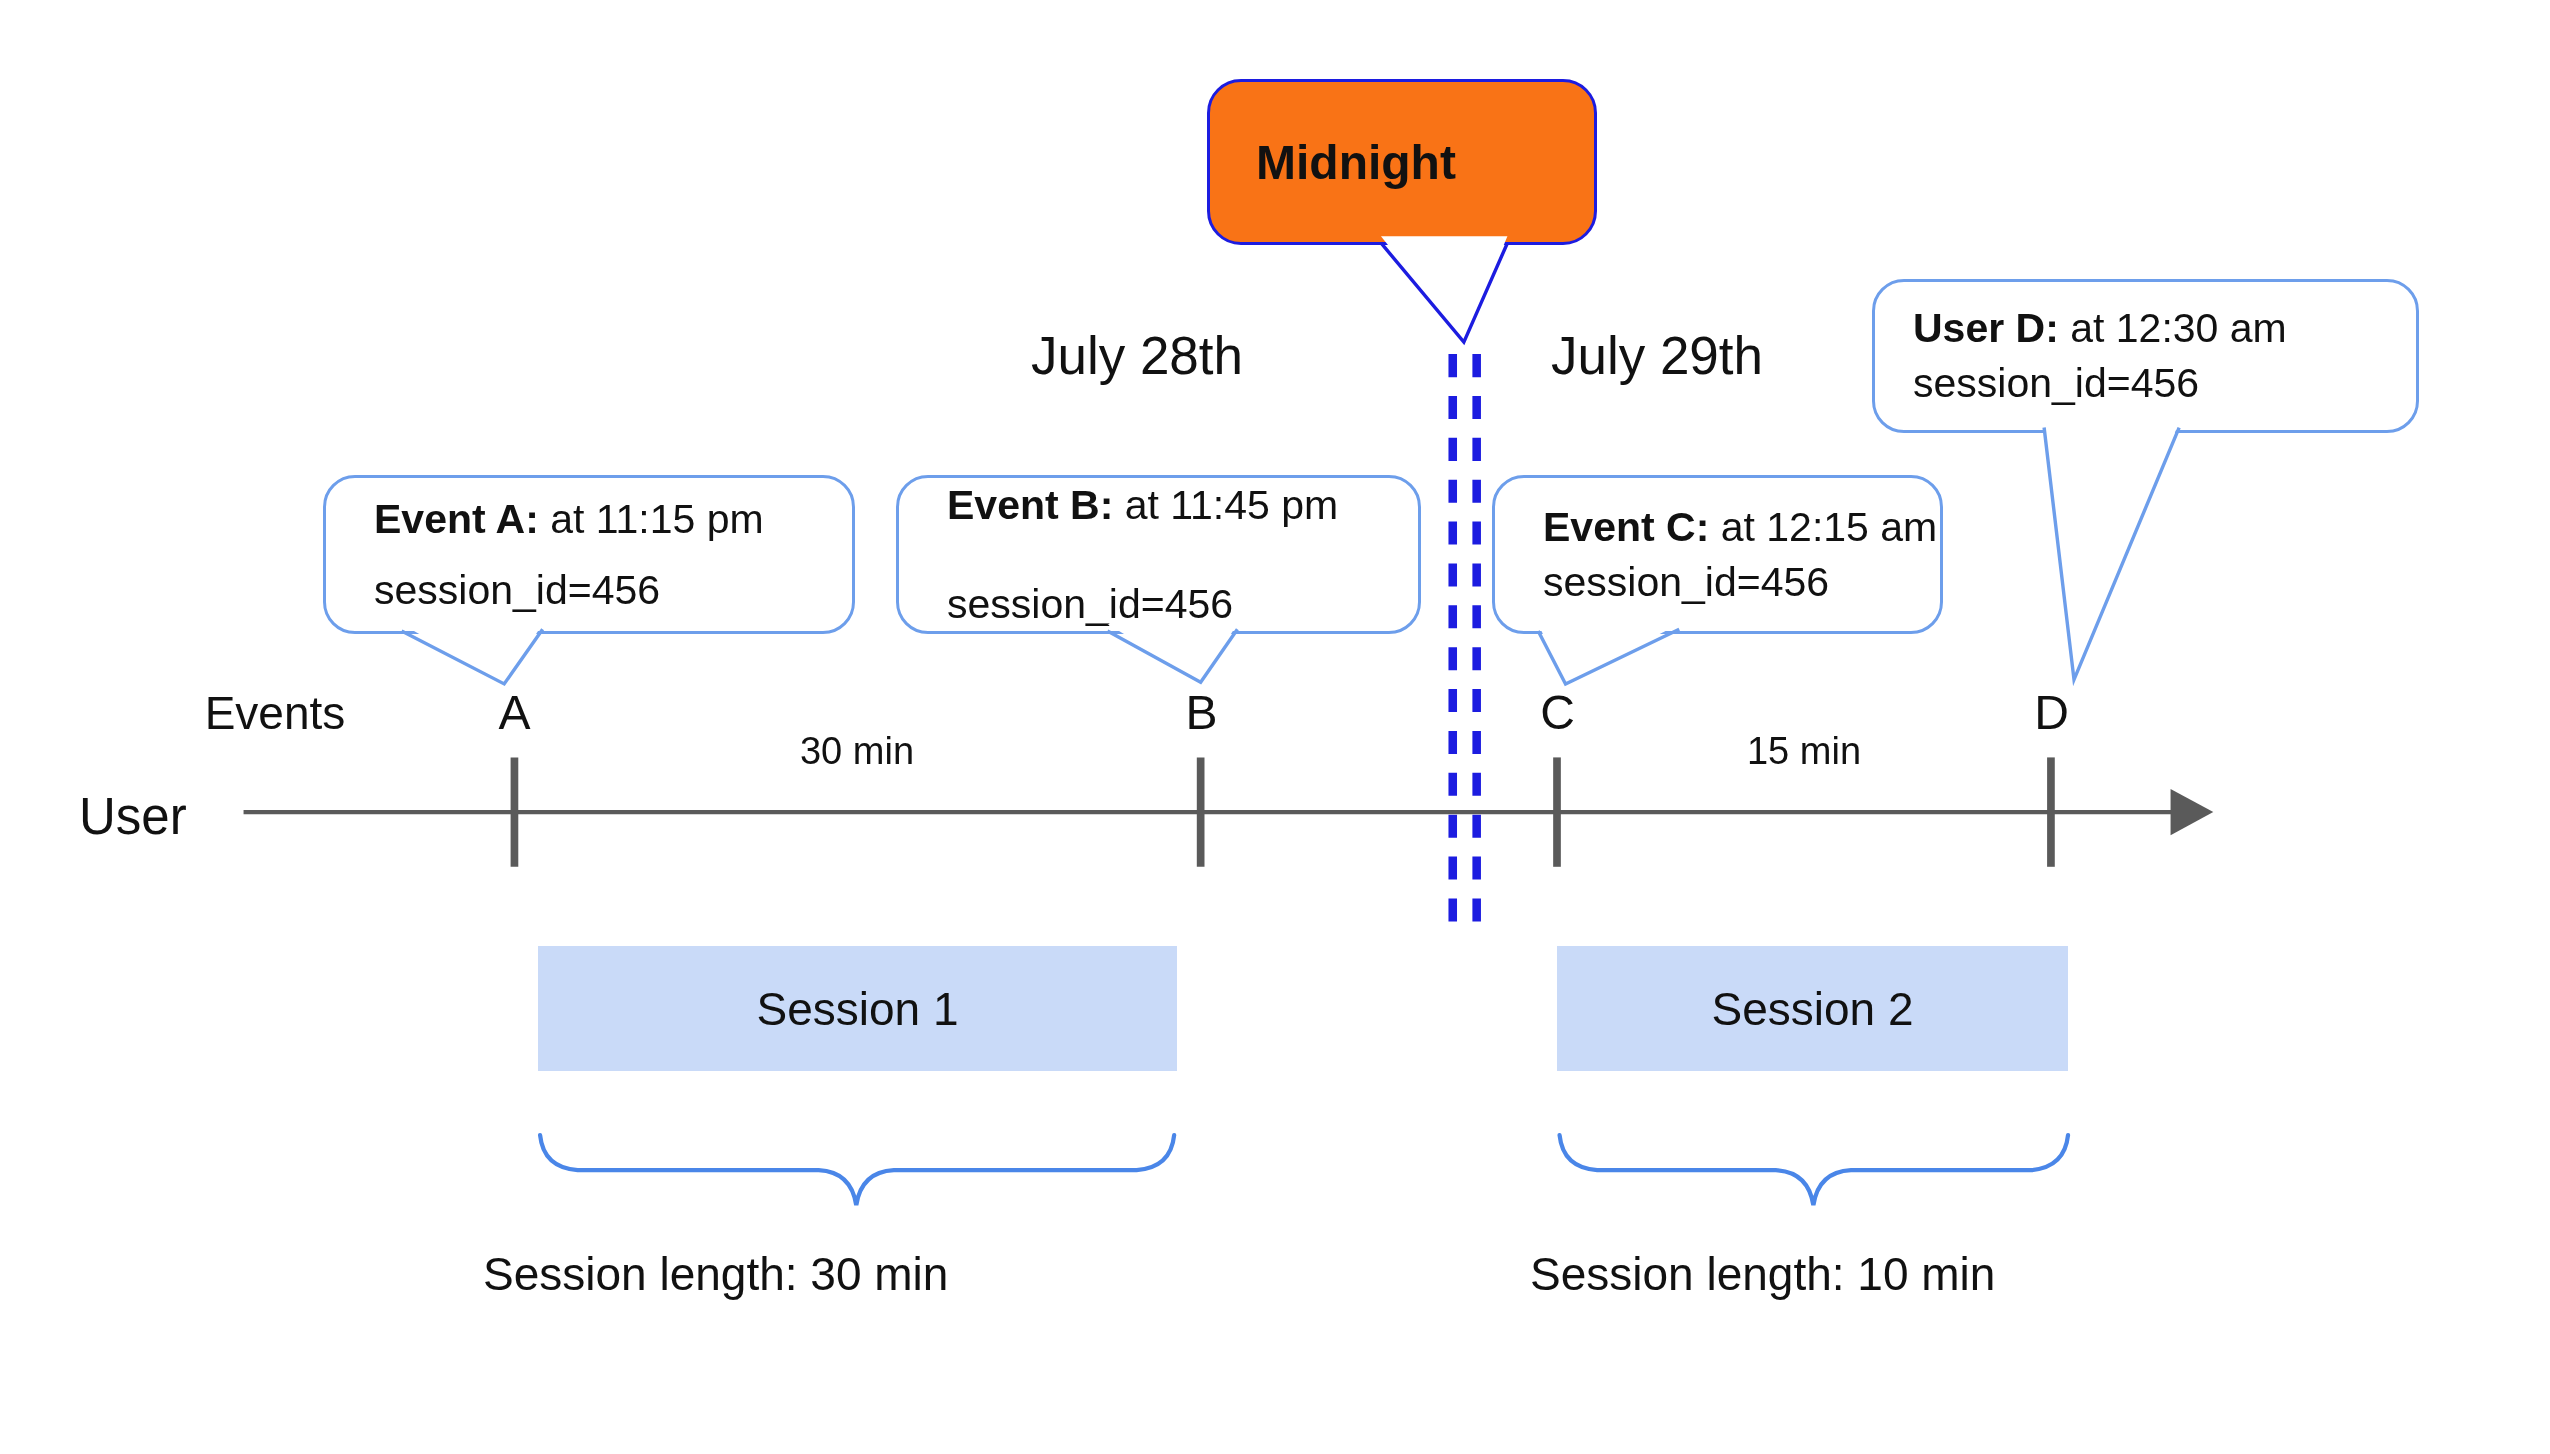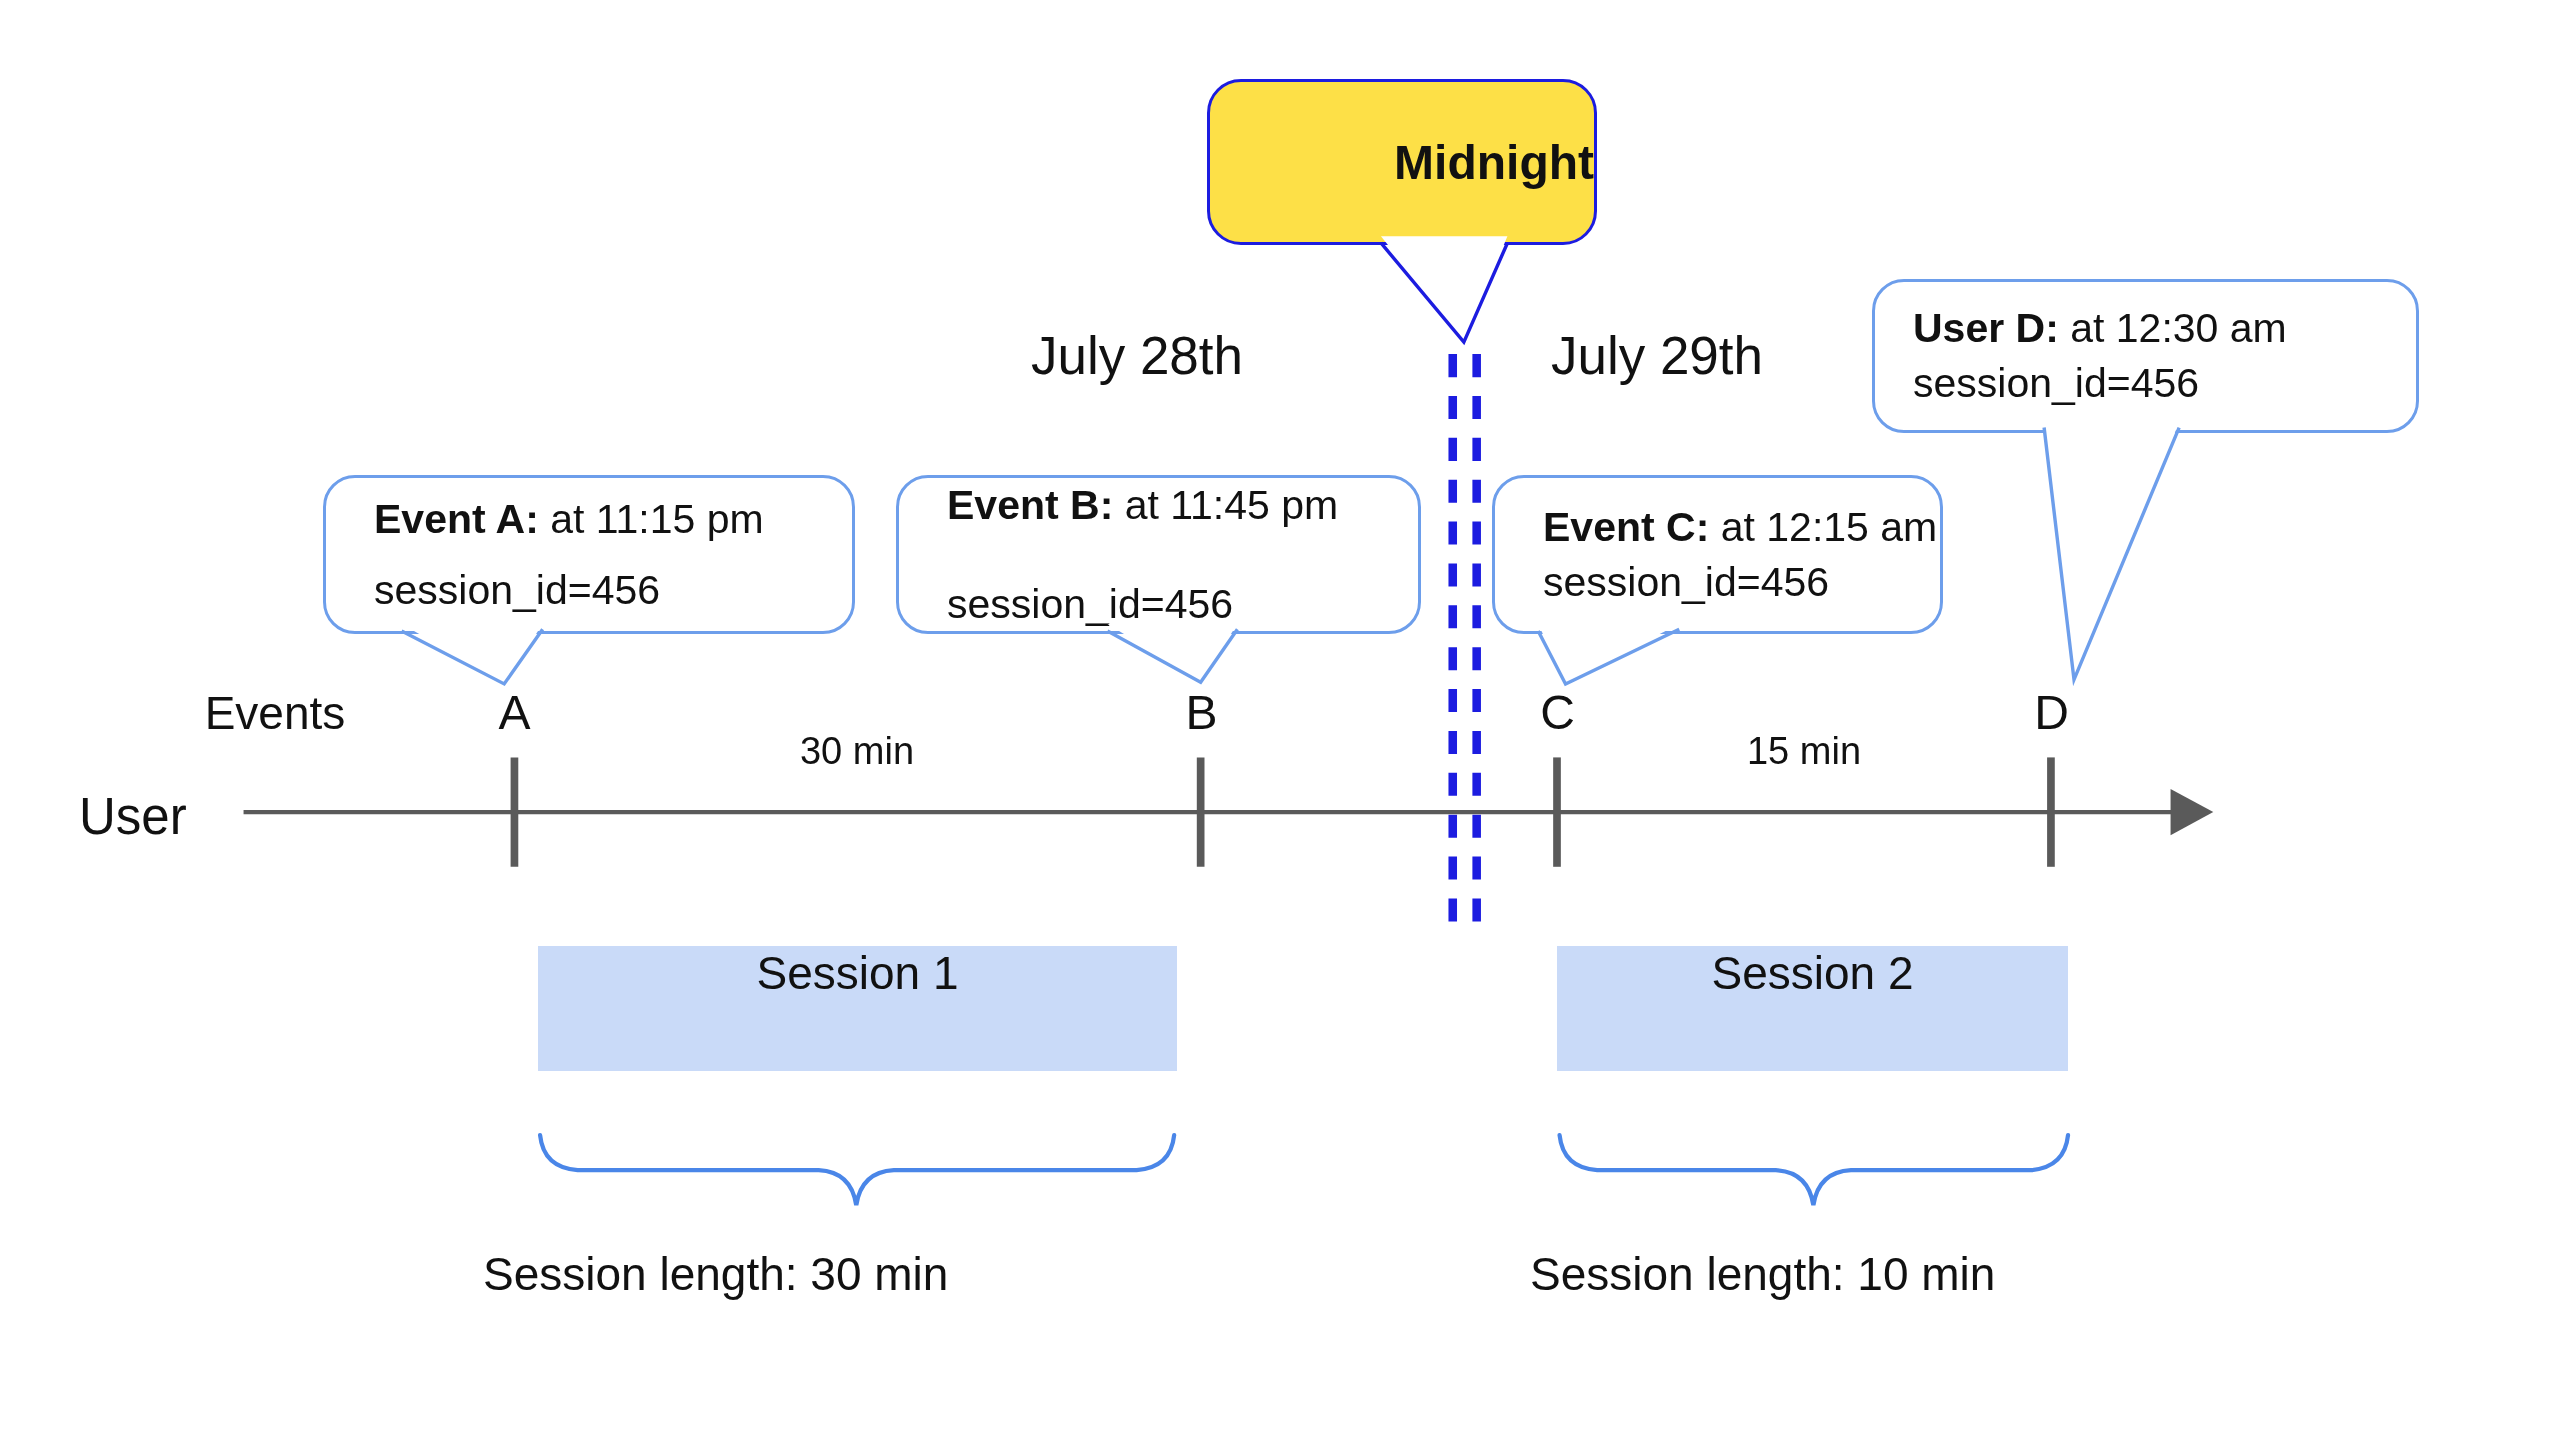--- a/index.html
+++ b/index.html
@@ -29,31 +29,30 @@
     justify-content: center;
     font-size: 41px;
     line-height: 55px;
     padding-left: 48px;
     z-index: 4;
   }
   .bubble .b { font-weight: bold; }
   .bubble-midnight {
     position: absolute;
     left: 1207px; top: 79px; width: 390px; height: 166px;
-    background: #fde047;
+    background: #f97316;
     border: 3.4px solid #1c1ce0;
     border-radius: 34px;
     box-sizing: border-box;
     display: flex;
     align-items: center;
-    padding-left: 60px;
+    padding-left: 46px;
     font-size: 48px;
     font-weight: bold;
     z-index: 4;
-    justify-content: flex-end;
   }
   #bubble-a { left: 323px;  top: 475px; width: 532px; height: 159px; gap: 16px; }
   #bubble-b { left: 896px; top: 475px; width: 525px; height: 159px; gap: 44px; }
   #bubble-c { left: 1492px; top: 475px; width: 451px; height: 159px; }
   #bubble-d { left: 1872px; top: 279px; width: 547px; height: 154px; padding-left: 38px; }
 
   
   .date-label {
     position: absolute;
     top: 329px;
@@ -100,21 +99,21 @@
   #interval-1 { left: 729px; }
   #interval-2 { left: 1676px; }
 
   
   .session-box {
     position: absolute;
     top: 946px;
     height: 125px;
     background: #c9daf8;
     display: flex;
-    align-items: flex-start;
+    align-items: center;
     justify-content: center;
     font-size: 46px;
   }
   #session-1 { left: 538px;  width: 639px; }
   #session-2 { left: 1557px; width: 511px; }
 
   .session-length {
     position: absolute;
     top: 1250px;
     width: 598px;

